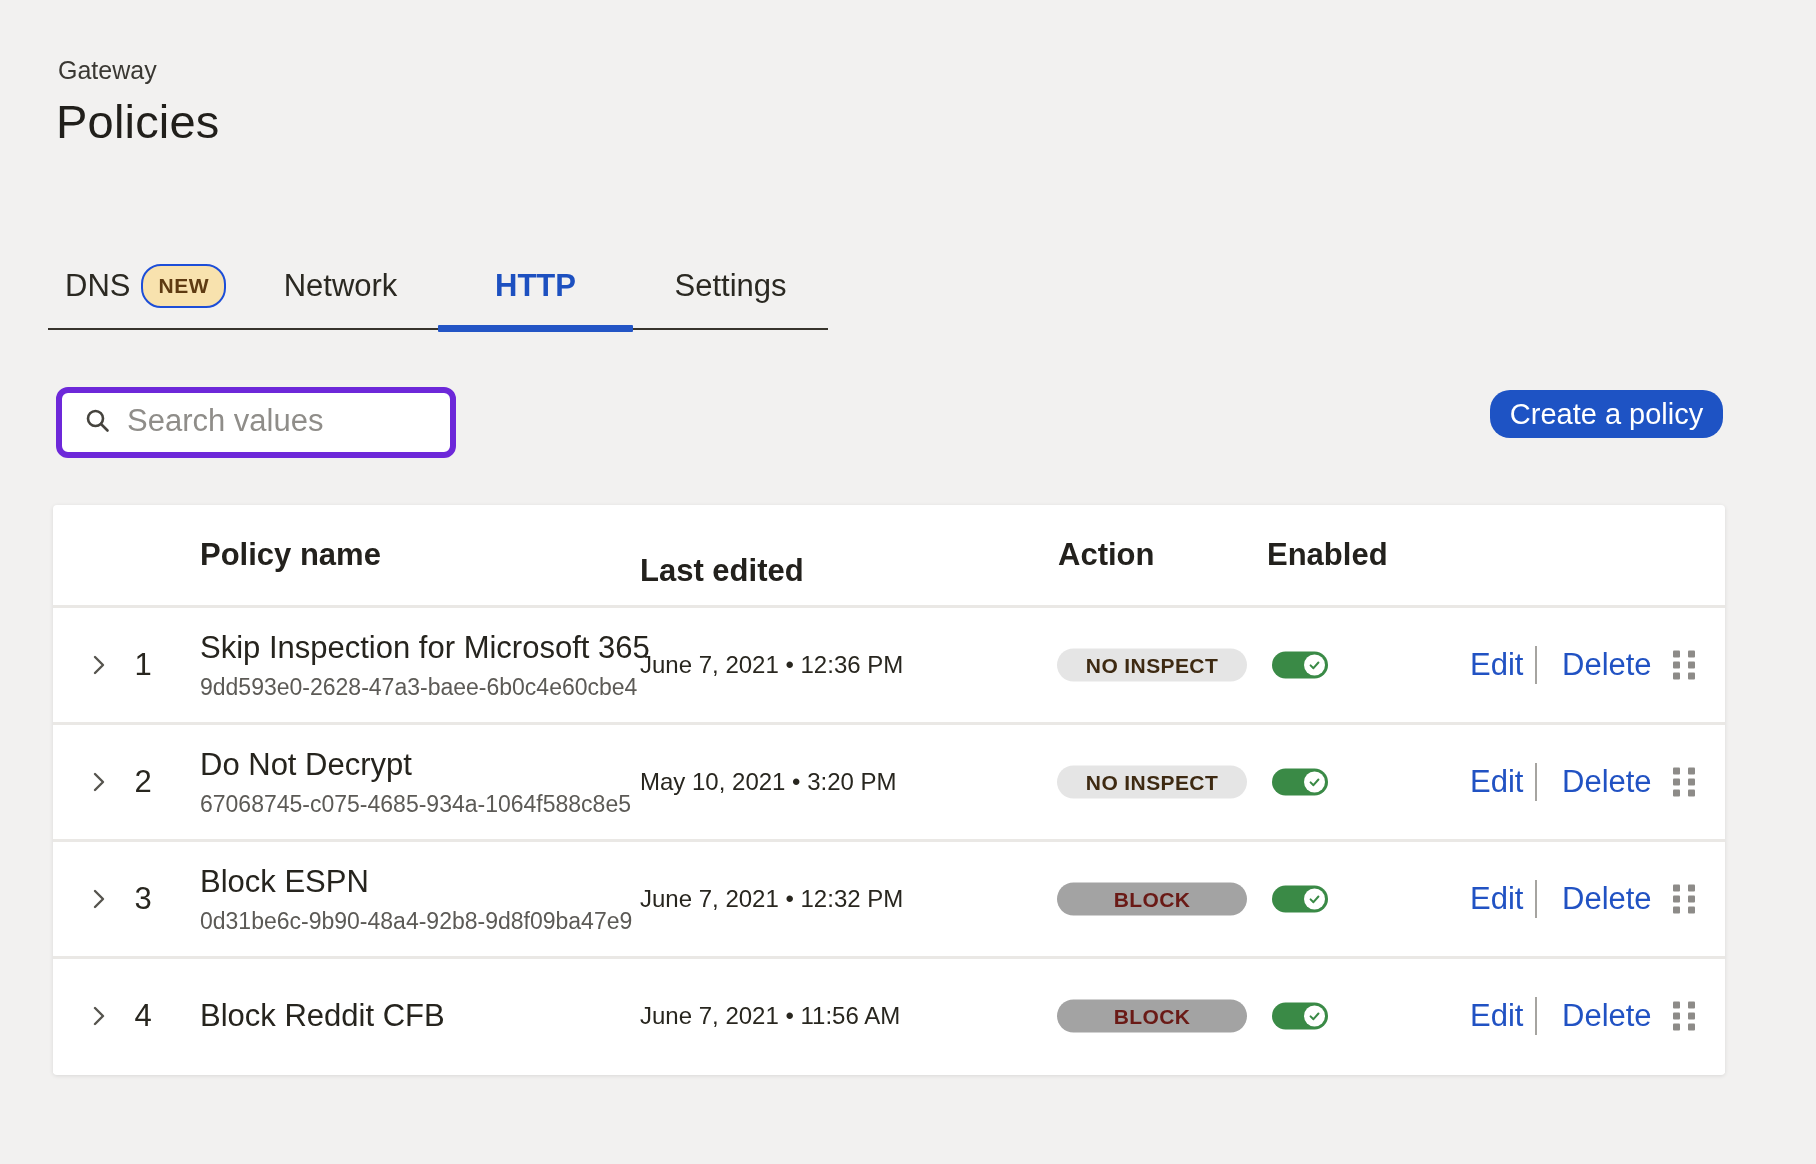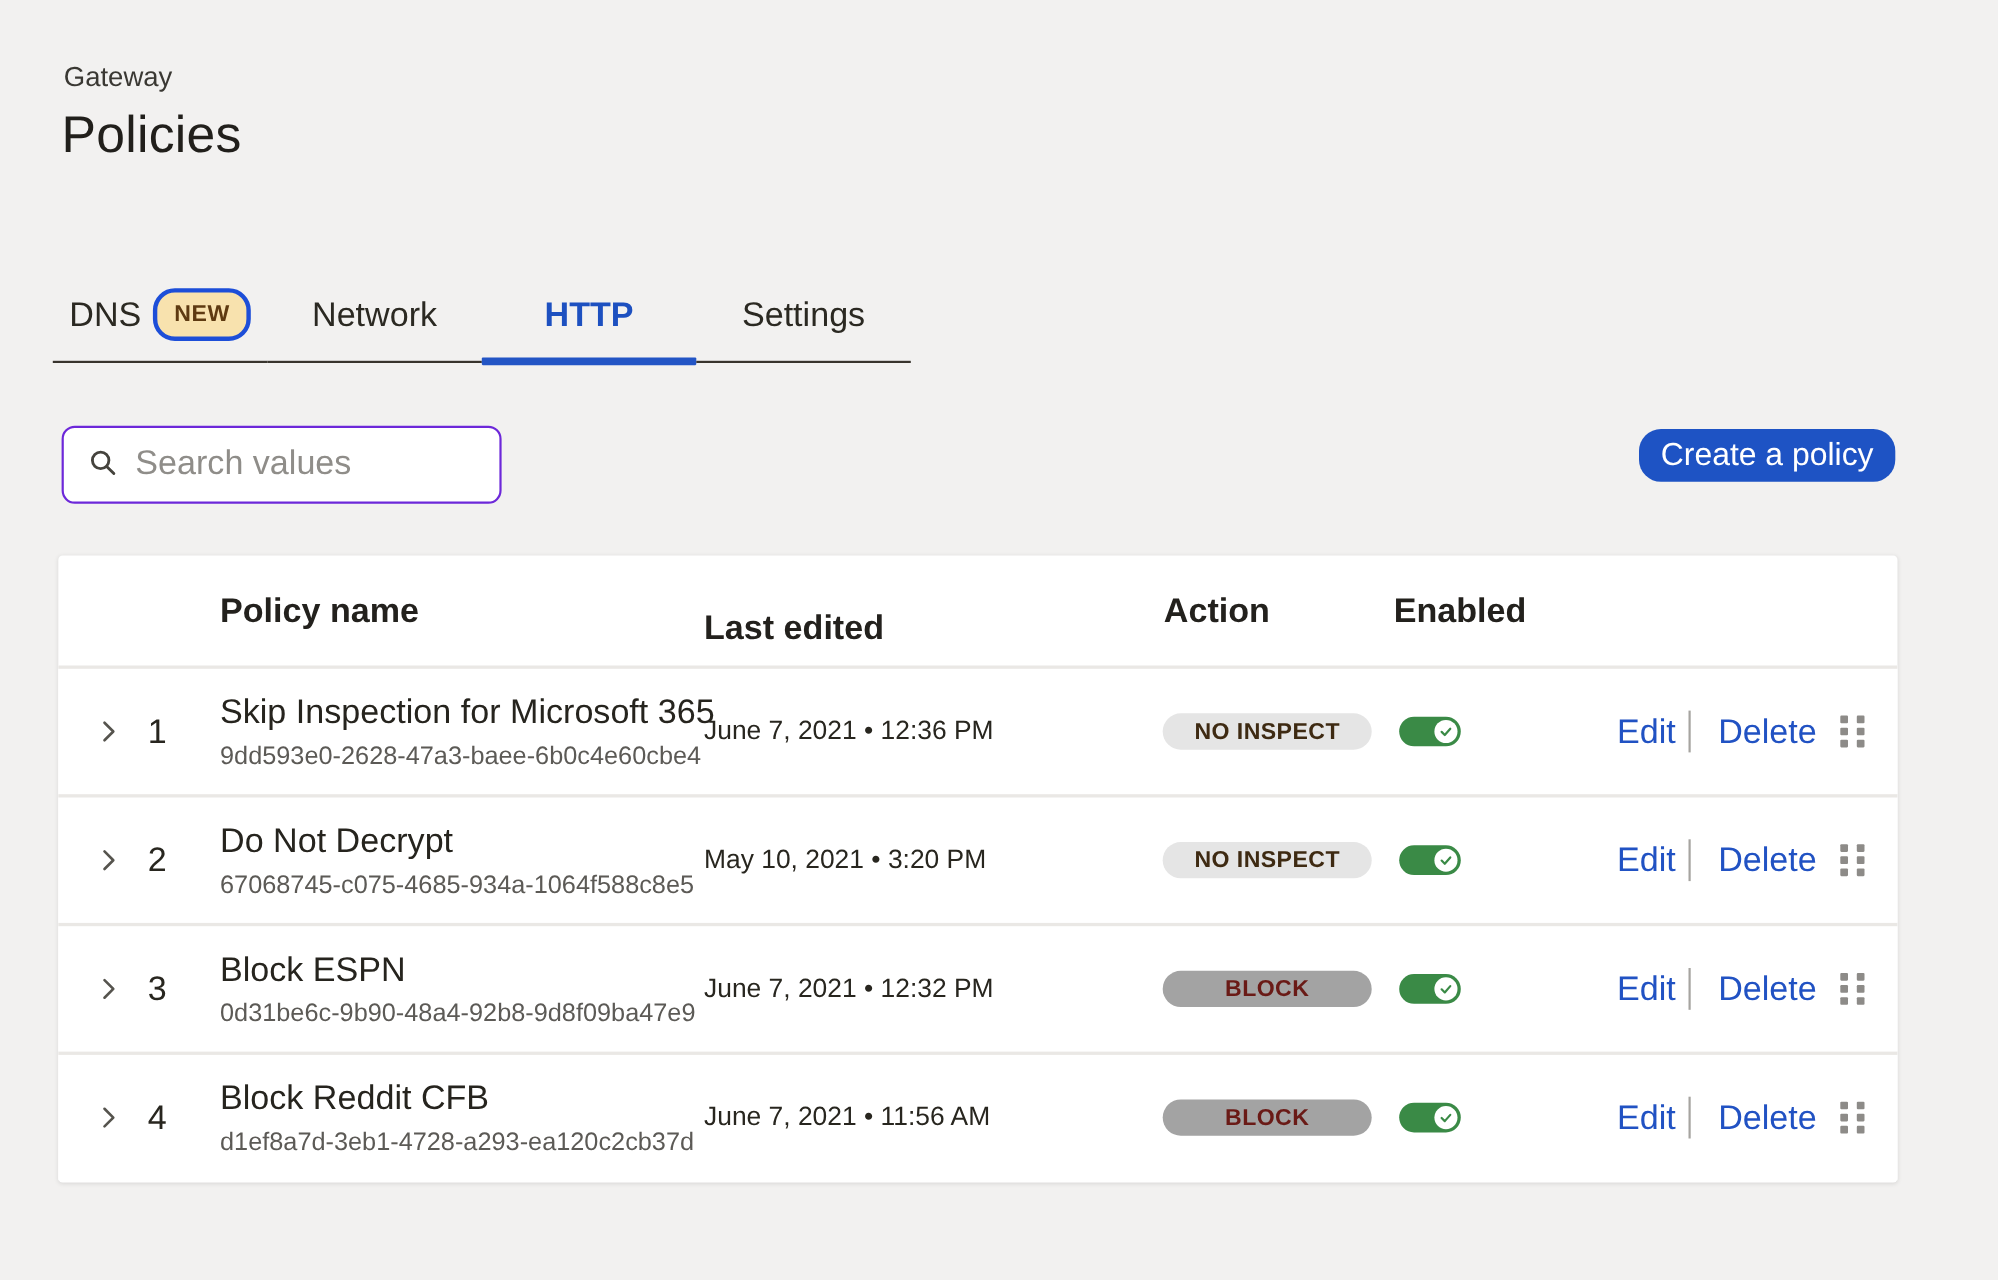--- a/index.html
+++ b/index.html
@@ -12,25 +12,25 @@
   .page-title { position:absolute; left:56px; top:94px; font-size:47px; font-weight:400; color:#211f1b; letter-spacing:.2px; }
 
   
   .tabs { position:absolute; left:48px; top:242px; display:flex; height:88px; }
   .tab { position:relative; width:195px; display:flex; align-items:center; justify-content:center; gap:11px;
          font-size:31px; color:#2b2922; cursor:pointer; }
   .tab::after { content:''; position:absolute; left:0; right:0; bottom:0; height:2px; background:#38342d; }
   .tab.active { color:#1d50c0; font-weight:700; }
   .tab.active::after { height:7px; bottom:-2px; background:#2355c5; border-radius:1px; }
   .new-badge { background:#f8e2ae; color:#5e3a11; font-size:21px; font-weight:700; letter-spacing:.5px;
-               padding:8px 15px; border-radius:20px; border:4px solid #1d4ed8; }
+               padding:8px 15px; border-radius:20px; border:2px solid #1d4ed8; }
 
   
   .search-box { position:absolute; left:56px; top:387px; width:400px; height:71px; background:#ffffff;
-                border:2px solid #6d28d9; border-radius:12px; display:flex; align-items:center; padding:0 18px 4px 22px; }
+                border:6px solid #6d28d9; border-radius:12px; display:flex; align-items:center; padding:0 18px 4px 22px; }
   .search-box svg { flex:0 0 auto; margin-right:16px; }
   .search-box input { border:none; outline:none; background:transparent; width:100%; font-size:31px; color:#333;
                       font-family:"Liberation Sans", sans-serif; }
   .search-box input::placeholder { color:#8f8d89; }
   .create-btn { position:absolute; left:1490px; top:390px; width:233px; height:48px; background:#1e53c4; color:#ffffff;
                 font-size:29px; font-weight:500; border:none; border-radius:20px; display:flex; align-items:center;
                 justify-content:center; cursor:pointer; font-family:"Liberation Sans", sans-serif; }
 
   
   .card { position:absolute; left:53px; top:505px; width:1672px; height:570px; background:#ffffff;
@@ -211,21 +211,20 @@
 
   <div class="row">
     <span class="chev">
       <svg width="26" height="26" viewBox="0 0 26 26">
         <polyline points="9,5 17,13 9,21" fill="none" stroke="#56544e" stroke-width="2.4" stroke-linecap="round" stroke-linejoin="round"></polyline>
       </svg>
     </span>
     <span class="num">4</span>
     <div class="name-block">
       <div class="pname">Block Reddit CFB</div>
-      <div class="uuid">d1ef8a7d-3eb1-4728-a293-ea120c2cb37d</div>
     </div>
     <span class="date">June 7, 2021 • 11:56 AM</span>
     <span class="badge badge-block">BLOCK</span>
     <span class="toggle">
       <span class="knob">
         <svg width="15" height="15" viewBox="0 0 21 21">
           <path d="M5 11 L9 15 L16 7" fill="none" stroke="#3a8a46" stroke-width="2.8" stroke-linecap="round" stroke-linejoin="round"></path>
         </svg>
       </span>
     </span>

